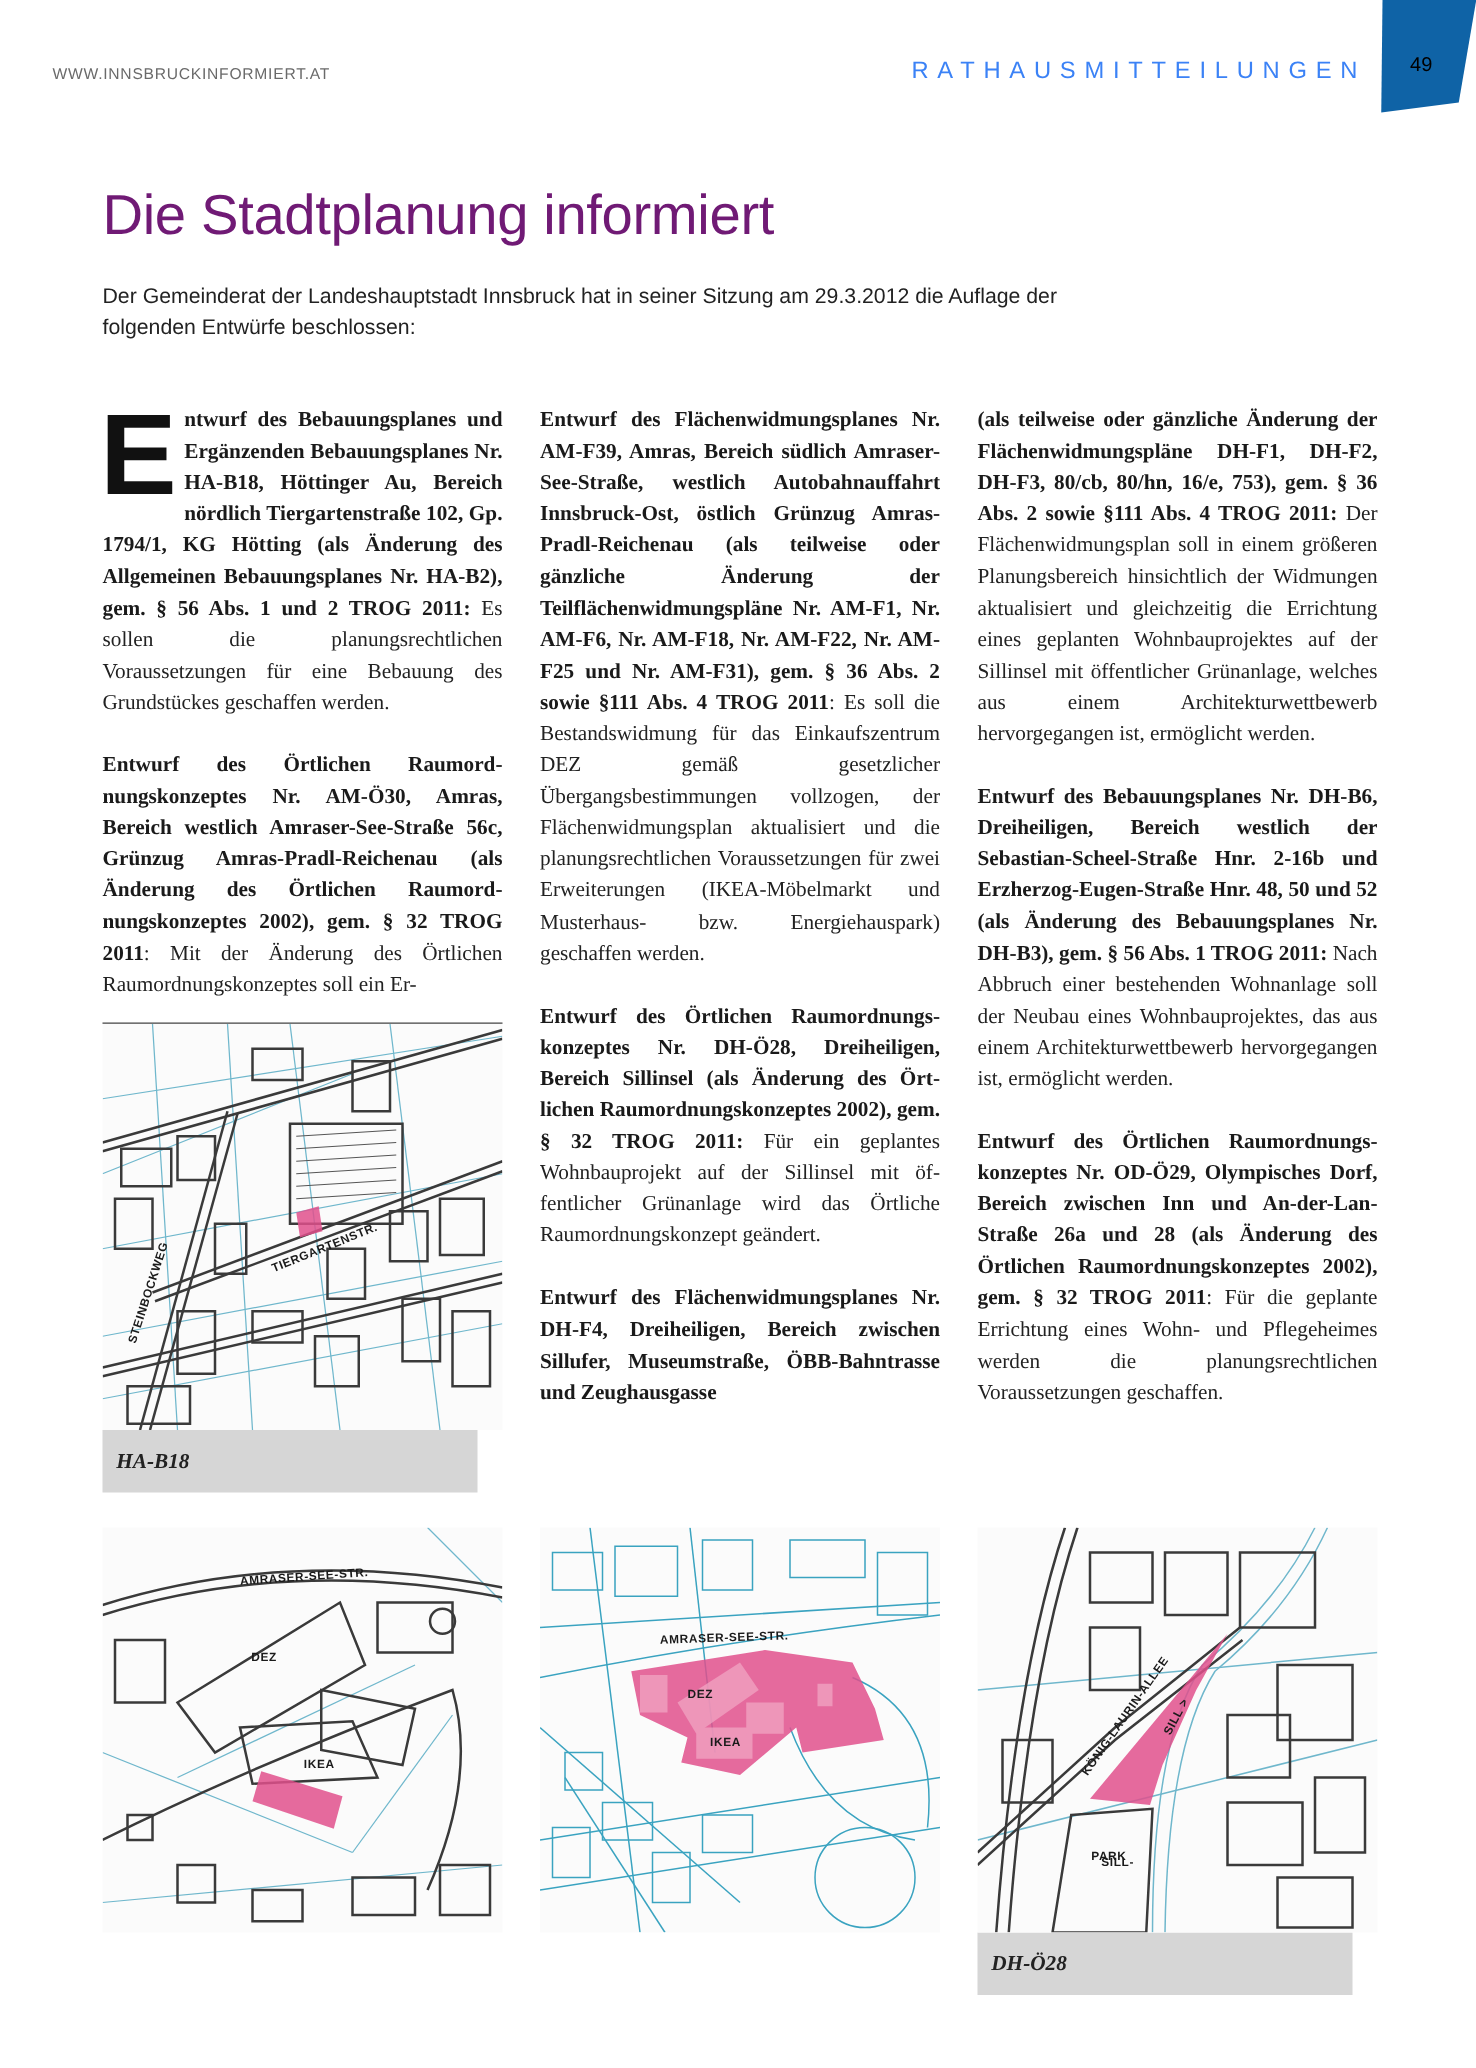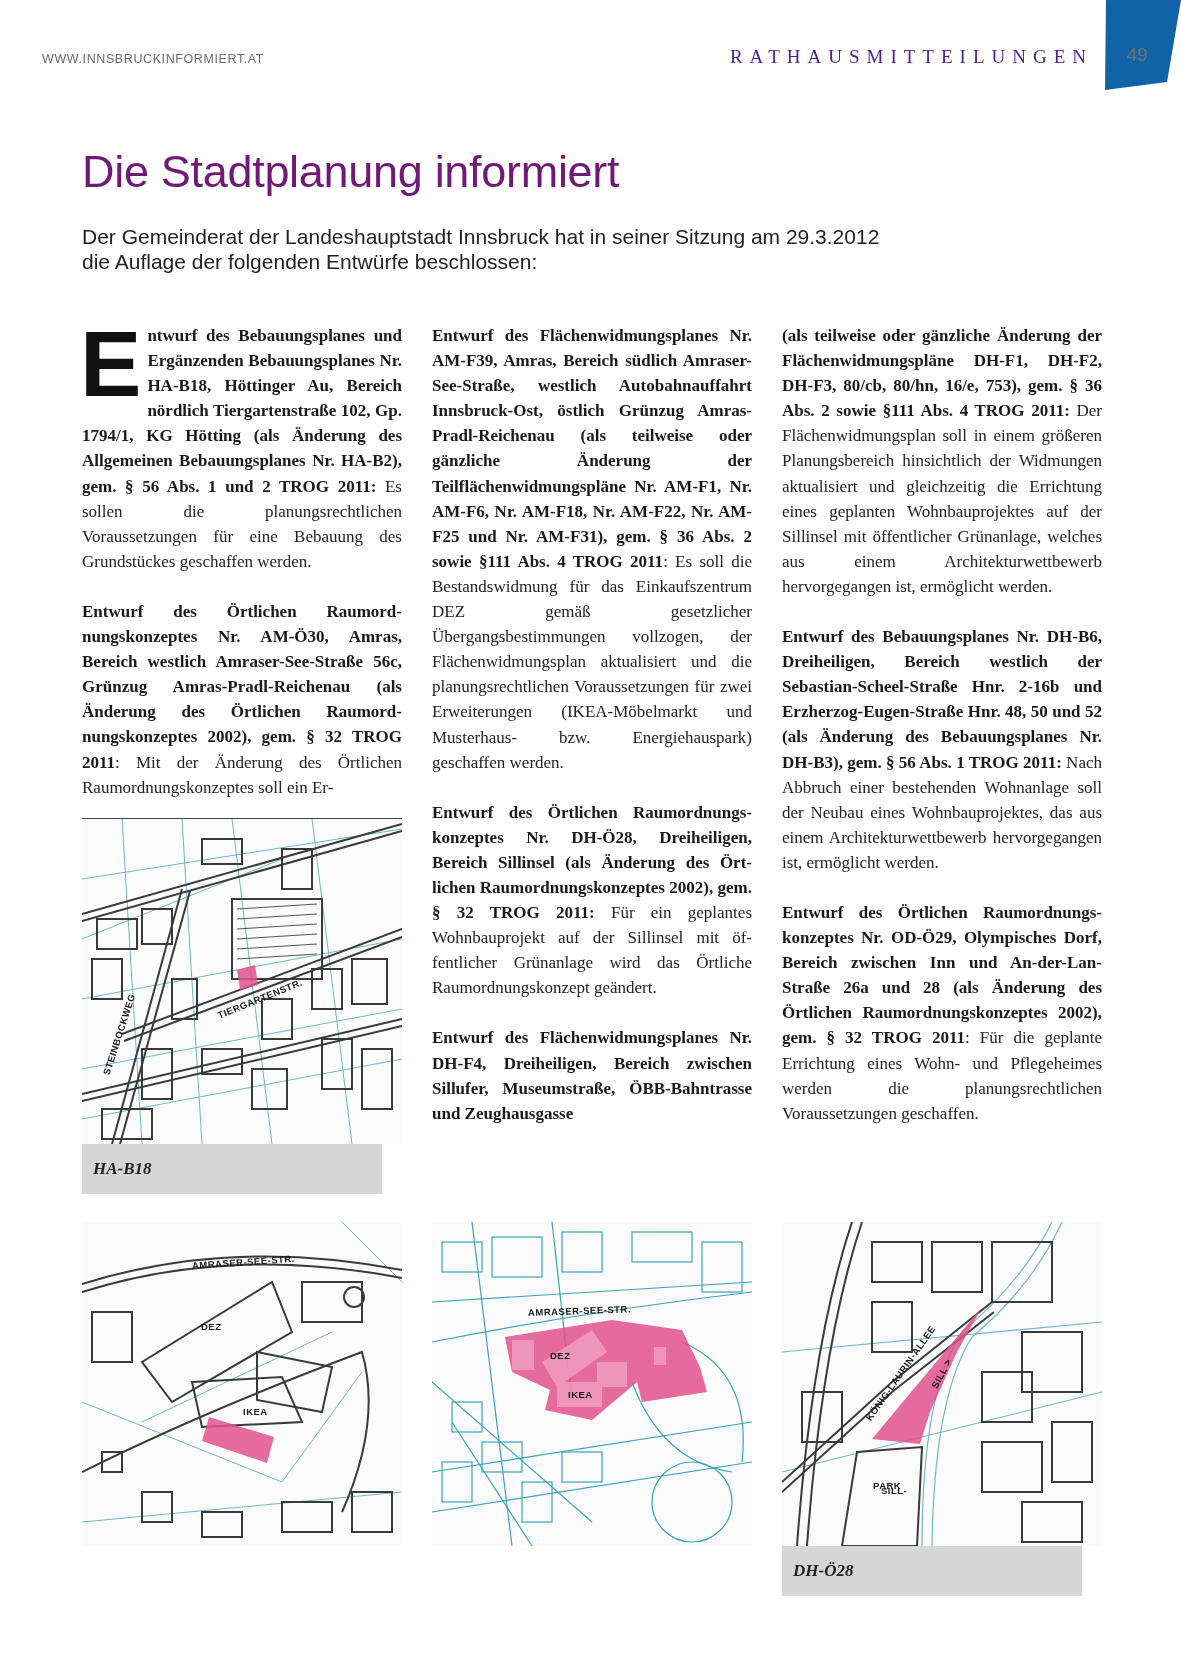--- a/index.html
+++ b/index.html
@@ -3,37 +3,37 @@
 <meta charset="utf-8">
 <style>
   html, body { margin: 0; padding: 0; background: #ffffff; }
   body { width: 1181px; height: 1654px; position: relative; overflow: hidden; color: #1f1f1f; }
   .header-url {
     position: absolute; left: 42px; top: 52px;
     font-family: "Liberation Sans", sans-serif; font-size: 12.5px; letter-spacing: 0.6px; color: #6a6a6a;
   }
   .header-section {
     position: absolute; right: 88px; top: 46px;
-    font-family: Liberation Serif, serif; font-size: 19px; letter-spacing: 7px; color: #4c1d95;
+    font-family: Liberation Sans, sans-serif; font-size: 19px; letter-spacing: 7px; color: #3b82f6;
   }
   .page-tab {
     position: absolute; left: 1100px; top: 0; width: 81px; height: 92px;
   }
   .page-tab svg { position: absolute; left: 0; top: 0; }
   .page-num {
     position: absolute; left: 1117px; top: 44px; width: 40px; text-align: center;
-    font-family: "Liberation Sans", sans-serif; font-size: 19px; color: #737373;
+    font-family: "Liberation Sans", sans-serif; font-size: 16px; color: #000000;
   }
   .title {
     position: absolute; left: 82px; top: 146px; margin: 0;
     font-family: "Liberation Sans", sans-serif; font-weight: normal; font-size: 45px; color: #701a75; letter-spacing: -0.3px;
   }
   .intro {
     position: absolute; left: 82px; top: 224px; width: 820px; margin: 0;
-    font-family: "Liberation Sans", sans-serif; font-size: 21px; line-height: 25px; color: #222;
+    font-family: "Liberation Sans", sans-serif; font-size: 17px; line-height: 25px; color: #222;
   }
   .col {
     position: absolute; top: 323px; width: 320px;
     font-family: "Liberation Serif", serif; font-size: 17px; line-height: 25.1px; color: #222;
     text-align: justify; hyphens: manual;
   }
   .col p { margin: 0 0 25px 0; }
   .col b { font-weight: bold; color: #1a1a1a; }
   .col1 { left: 82px; }
   .col2 { left: 432px; }

